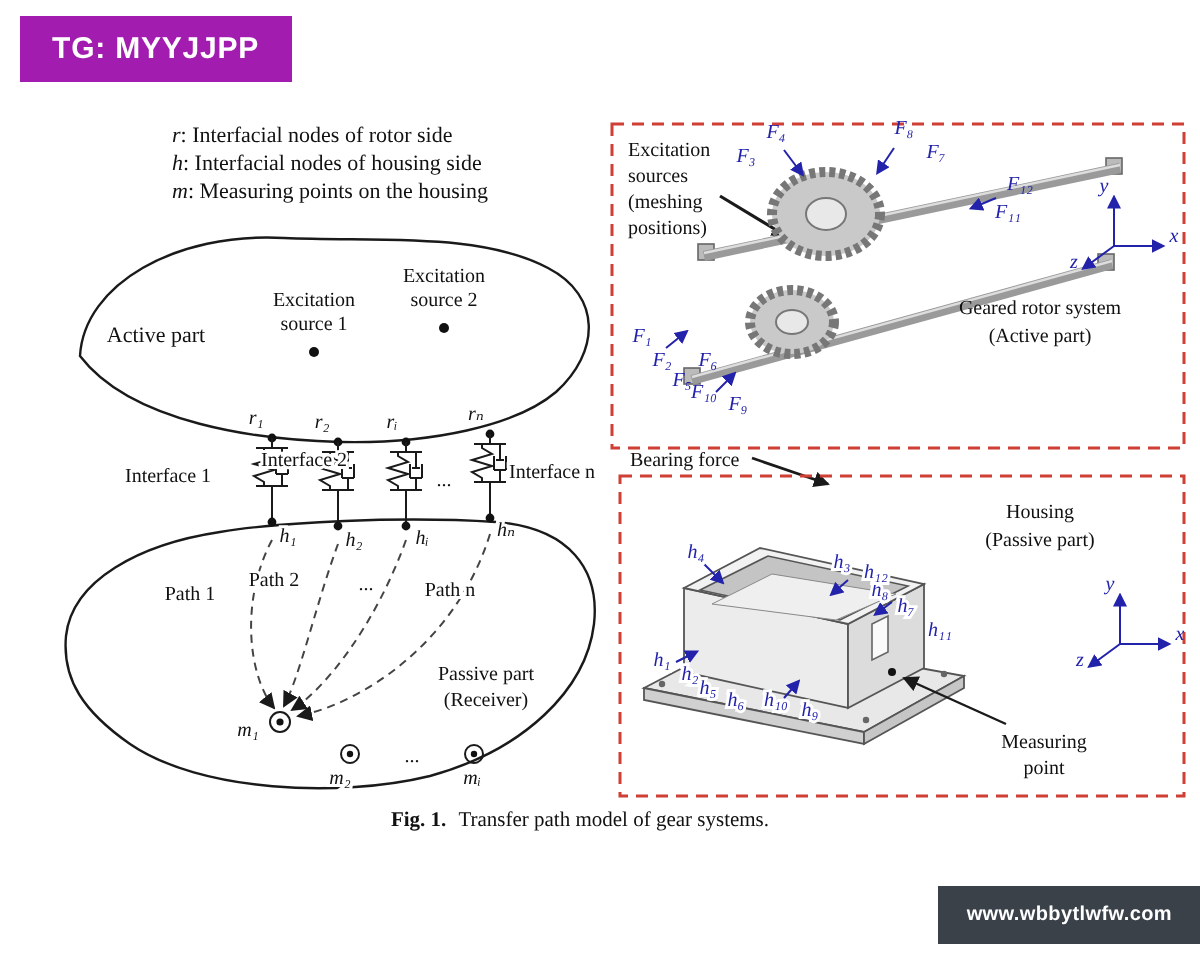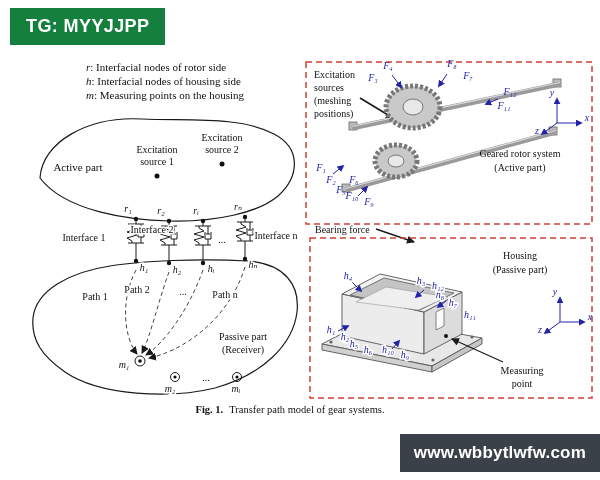--- a/index.html
+++ b/index.html
@@ -1,19 +1,19 @@
 <!DOCTYPE html>
 <html><head>
 <meta charset="utf-8">
 <style>
   html,body{margin:0;padding:0;background:#fff;}
   .stage{position:relative;width:600px;height:480px;background:#ffffff;overflow:hidden;}
   .badge{position:absolute;font-family:"Liberation Sans","DejaVu Sans",sans-serif;font-weight:bold;color:#fff;z-index:5;}
-  .badge.top{left:10px;top:8px;background:#15803d;font-size:18px;padding:8px 16px;letter-spacing:.4px;}
-  .badge.bottom{right:0;bottom:8px;background:#3a4149;font-size:17px;padding:9px 14px;letter-spacing:.2px;}
+  .badge.top{left:10px;top:8px;background:#a21caf;font-size:15px;padding:8px 16px;letter-spacing:.4px;}
+  .badge.bottom{right:0;bottom:8px;background:#3a4149;font-size:10px;padding:9px 14px;letter-spacing:.2px;}
   svg{position:absolute;left:0;top:0;}
   svg text{font-family:"Liberation Serif","DejaVu Serif",serif;fill:#111;font-size:11px;}
   .t10{font-size:10px;} .t105{font-size:10.5px;}
   .it{font-style:italic;} .bold{font-weight:bold;}
   .blue{fill:#2222aa;} .mid{text-anchor:middle;}
   .knock{stroke:#fff;stroke-width:3px;paint-order:stroke;}
   .ln{stroke:#1a1a1a;fill:none;stroke-width:1.2;}
   .thin{stroke:#1a1a1a;fill:none;stroke-width:1;}
   .dashc{stroke:#444;fill:none;stroke-width:1;stroke-dasharray:4 3;}
   .redbox{fill:none;stroke:#cf3f35;stroke-width:1.5;stroke-dasharray:6 4;}

